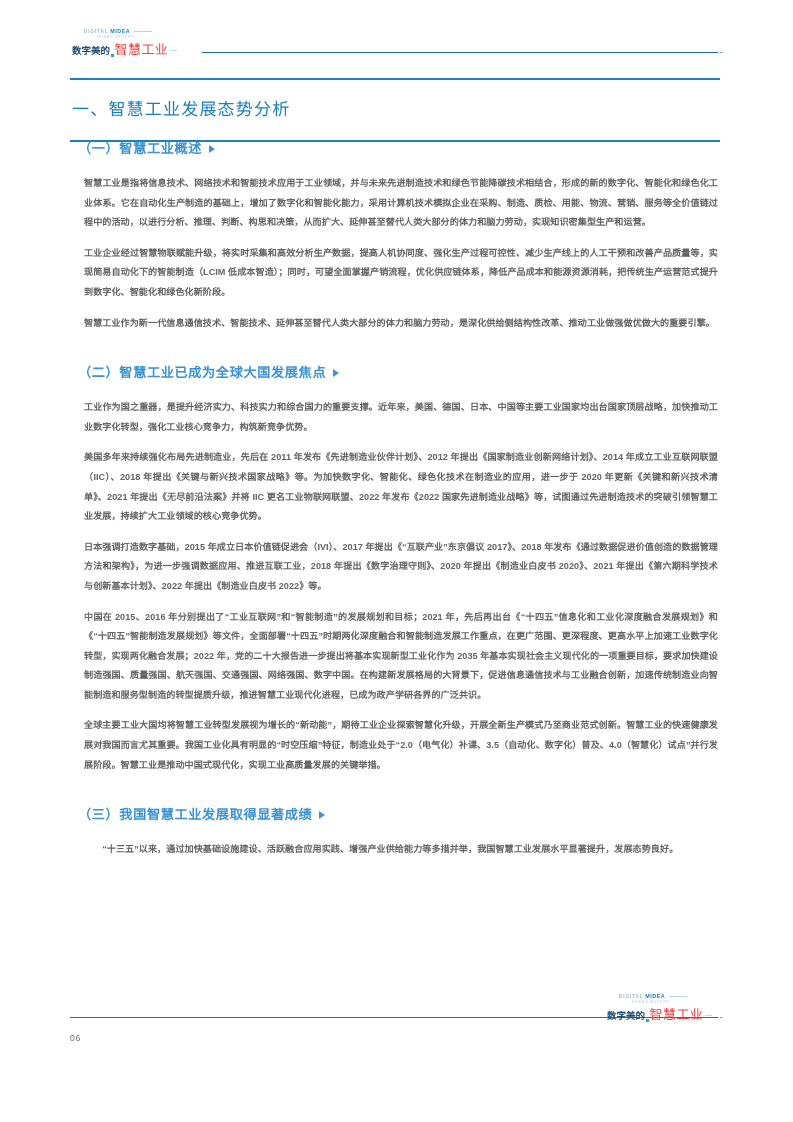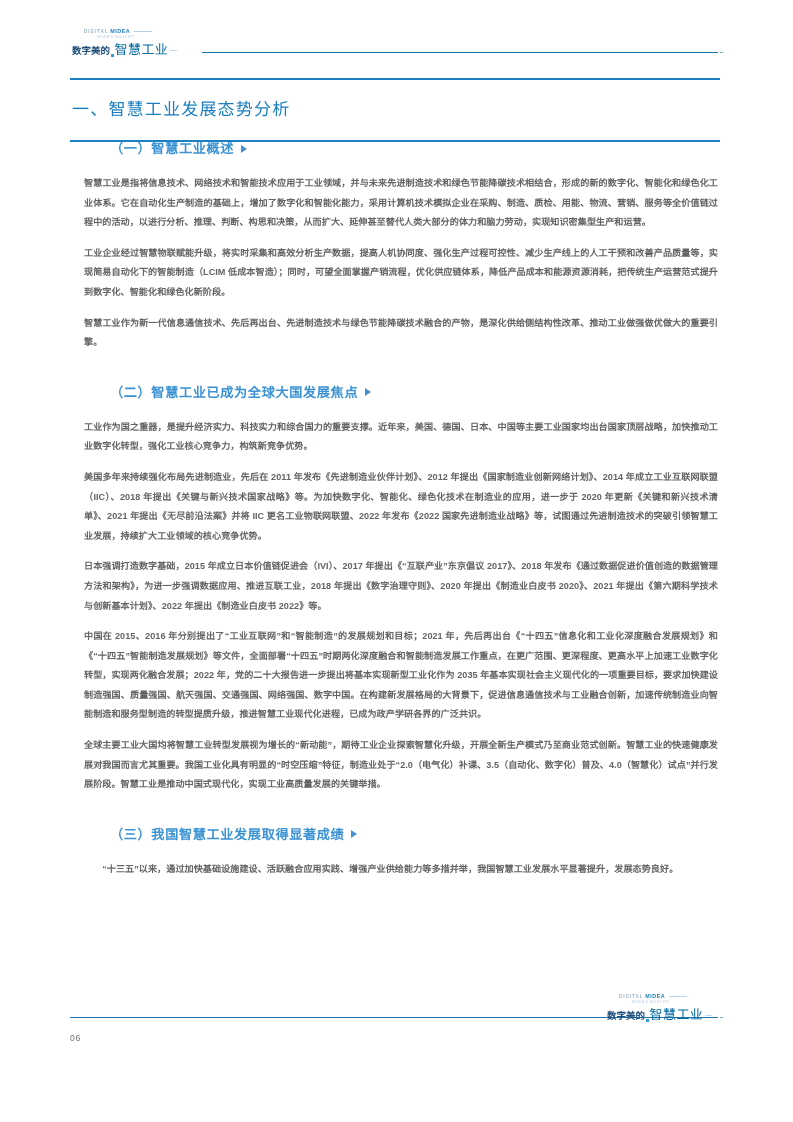--- a/index.html
+++ b/index.html
@@ -100,21 +100,21 @@
     display: inline-block;
     width: 2.6px;
     height: 2.6px;
     background: #2f9fd8;
     margin: 0 1px 1px 1px;
     align-self: flex-end;
   }
   .brand-cn-2 {
     font-size: 13px;
     font-weight: 400;
-    color: #0369a1;
+    color: #ef4444;
     letter-spacing: 0.4px;
   }
   .brand-tail {
     display: inline-block;
     width: 7px;
     height: 1px;
     background: #bfdcee;
     margin-left: 2px;
     position: relative;
     top: -3px;
@@ -171,21 +171,20 @@
   .subsection { margin: 0; }
 
   .sub-title {
     color: #3b93d4;
     font-size: 13.2px;
     font-weight: 700;
     letter-spacing: 0.6px;
     display: flex;
     align-items: center;
     padding-left: 8px;
-    margin-left: 32px;
   }
   .sub-title .label { display: inline-block; }
   .sub-arrow {
     display: inline-block;
     margin-left: 7px;
     width: 0;
     height: 0;
     border-left: 6px solid #4a90cf;
     border-top: 4px solid transparent;
     border-bottom: 4px solid transparent;
@@ -288,21 +287,21 @@
   <div class="content">
 
     <div class="subsection">
       <div class="sub-title">
         <span class="label">（一）智慧工业概述</span>
         <span class="sub-arrow"></span>
       </div>
       <div class="gap-after-subtitle"></div>
       <p class="para">智慧工业是指将信息技术、网络技术和智能技术应用于工业领域，并与未来先进制造技术和绿色节能降碳技术相结合，形成的新的数字化、智能化和绿色化工业体系。它在自动化生产制造的基础上，增加了数字化和智能化能力，采用计算机技术模拟企业在采购、制造、质检、用能、物流、营销、服务等全价值链过程中的活动，以进行分析、推理、判断、构思和决策，从而扩大、延伸甚至替代人类大部分的体力和脑力劳动，实现知识密集型生产和运营。</p>
       <p class="para">工业企业经过智慧物联赋能升级，将实时采集和高效分析生产数据，提高人机协同度、强化生产过程可控性、减少生产线上的人工干预和改善产品质量等，实现简易自动化下的智能制造（LCIM 低成本智造）；同时，可望全面掌握产销流程，优化供应链体系，降低产品成本和能源资源消耗，把传统生产运营范式提升到数字化、智能化和绿色化新阶段。</p>
-      <p class="para">智慧工业作为新一代信息通信技术、先后再出台、先进制造技术与绿色节能降碳技术融合的产物，是深化供给侧结构性改革、推动工业做强做优做大的重要引擎。</p>
+      <p class="para">智慧工业作为新一代信息通信技术、智能技术、延伸甚至替代人类大部分的体力和脑力劳动，是深化供给侧结构性改革、推动工业做强做优做大的重要引擎。</p>
     </div>
 
     <div class="gap-between-sub"></div>
 
     <div class="subsection">
       <div class="sub-title">
         <span class="label">（二）智慧工业已成为全球大国发展焦点</span>
         <span class="sub-arrow"></span>
       </div>
       <div class="gap-after-subtitle"></div>

